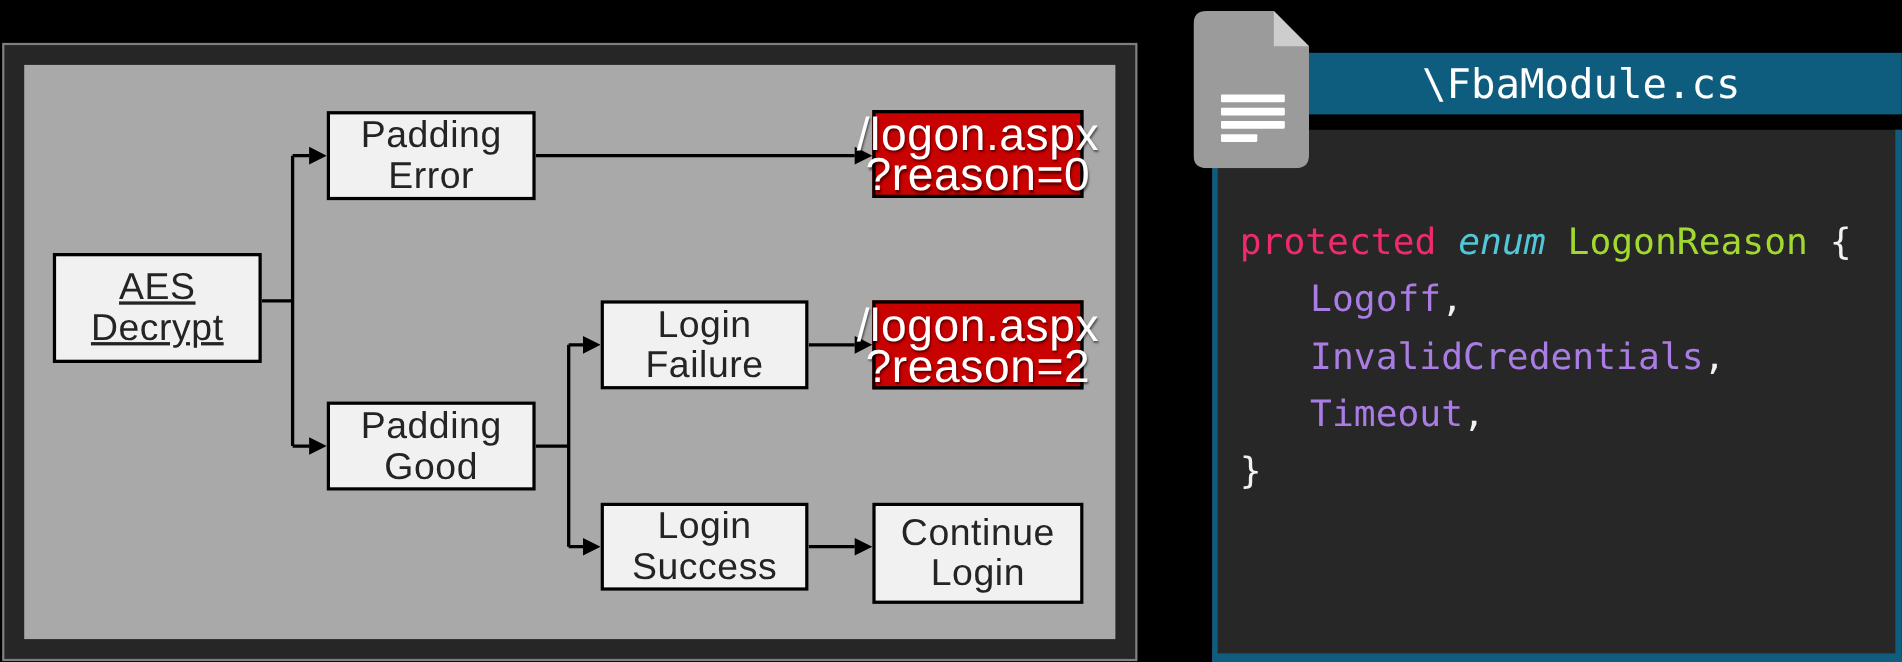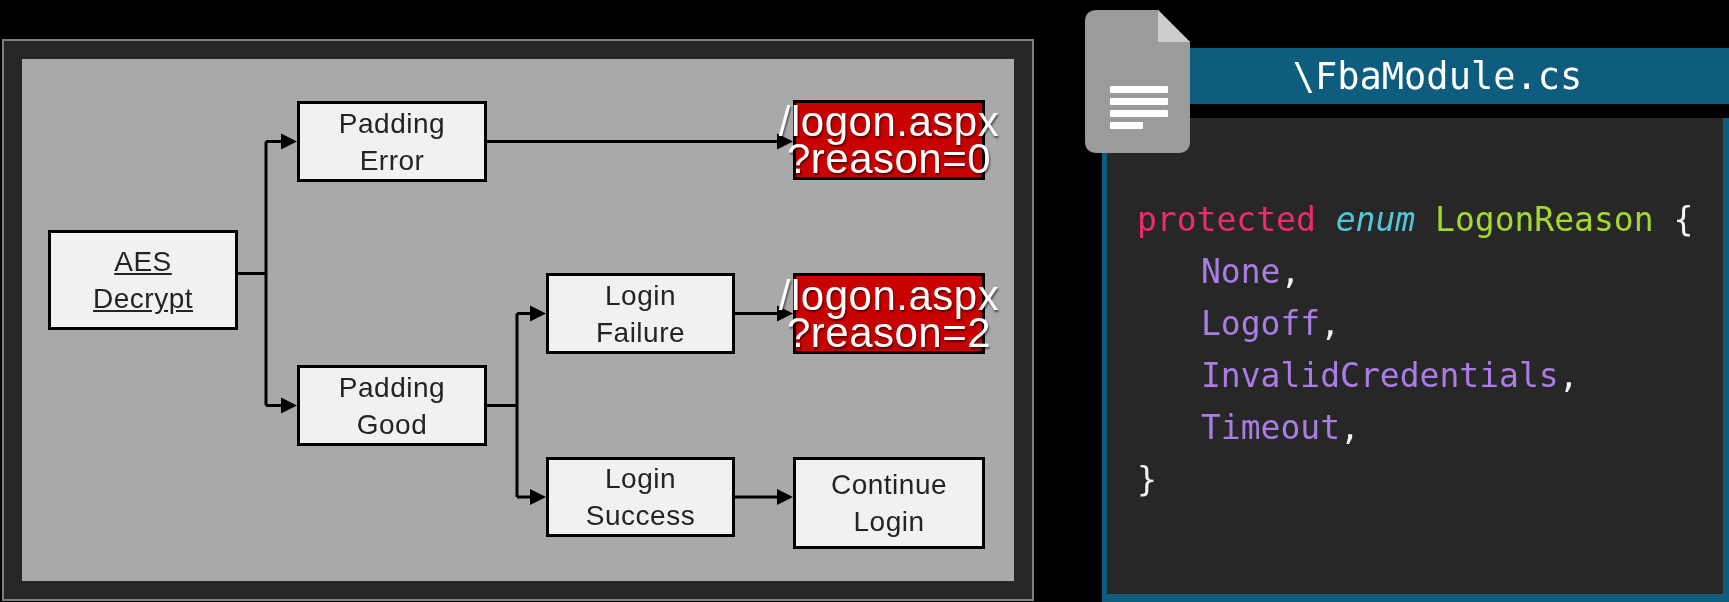--- a/index.html
+++ b/index.html
@@ -31,21 +31,21 @@
     pointer-events: none;
   }
   .node {
     position: absolute;
     display: flex;
     align-items: center;
     justify-content: center;
     text-align: center;
     white-space: pre-line;
     box-sizing: border-box;
-    font-size: 28px;
+    font-size: 34px;
     line-height: 37px;
     letter-spacing: 0.5px;
   }
   .node.box {
     background: #f1f1f1;
     border: 3px solid #000000;
     color: #242424;
   }
   .node.alert {
     background: #c80101;
@@ -87,21 +87,21 @@
     white-space: pre;
   }
   .code-body {
     position: absolute;
     left: 0; top: 70px; right: 0; bottom: 0;
     background: #272727;
     border-left: 5px solid #0f5d7e;
     border-right: 6px solid #0f5d7e;
     border-bottom: 8px solid #0f5d7e;
     box-sizing: border-box;
-    padding: 76px 0 0 30px;
+    padding: 76px 0 0 20px;
   }
   .code-line {
     height: 52px;
     line-height: 52px;
     white-space: pre;
     font-family: "DejaVu Sans Mono", "Liberation Mono", monospace;
     font-size: 33px;
   }
   .code-line.indent { padding-left: 64px; }
   .tok.kw     { color: #ef2a6e; }
@@ -152,21 +152,20 @@
 ?reason=2</div>
 <div class="node box" style="left:793px; top:457px; width:192px; height:92px;">Continue
 Login</div>
 
 <div class="code-panel">
   <div class="code-header">
     <span class="filename">\FbaModule.cs</span>
   </div>
   <div class="code-body">
     <div class="code-line"><span class="tok kw">protected </span><span class="tok type">enum </span><span class="tok cls">LogonReason </span><span class="tok plain">{</span></div>
-    <div class="code-line indent"><span class="tok member">None</span><span class="tok plain">,</span></div>
     <div class="code-line indent"><span class="tok member">Logoff</span><span class="tok plain">,</span></div>
     <div class="code-line indent"><span class="tok member">InvalidCredentials</span><span class="tok plain">,</span></div>
     <div class="code-line indent"><span class="tok member">Timeout</span><span class="tok plain">,</span></div>
     <div class="code-line"><span class="tok plain">}</span></div>
   </div>
 </div>
 
 <svg class="doc-icon" width="105" height="143" viewBox="0 0 105 143">
   <path fill="#9b9b9b" d="M12 0 H73 L105 32 V131 Q105 143 93 143 H12 Q0 143 0 131 V12 Q0 0 12 0 Z"></path>
   <path fill="#cdcdcd" d="M73 0 L73 32 L105 32 Z"></path>

